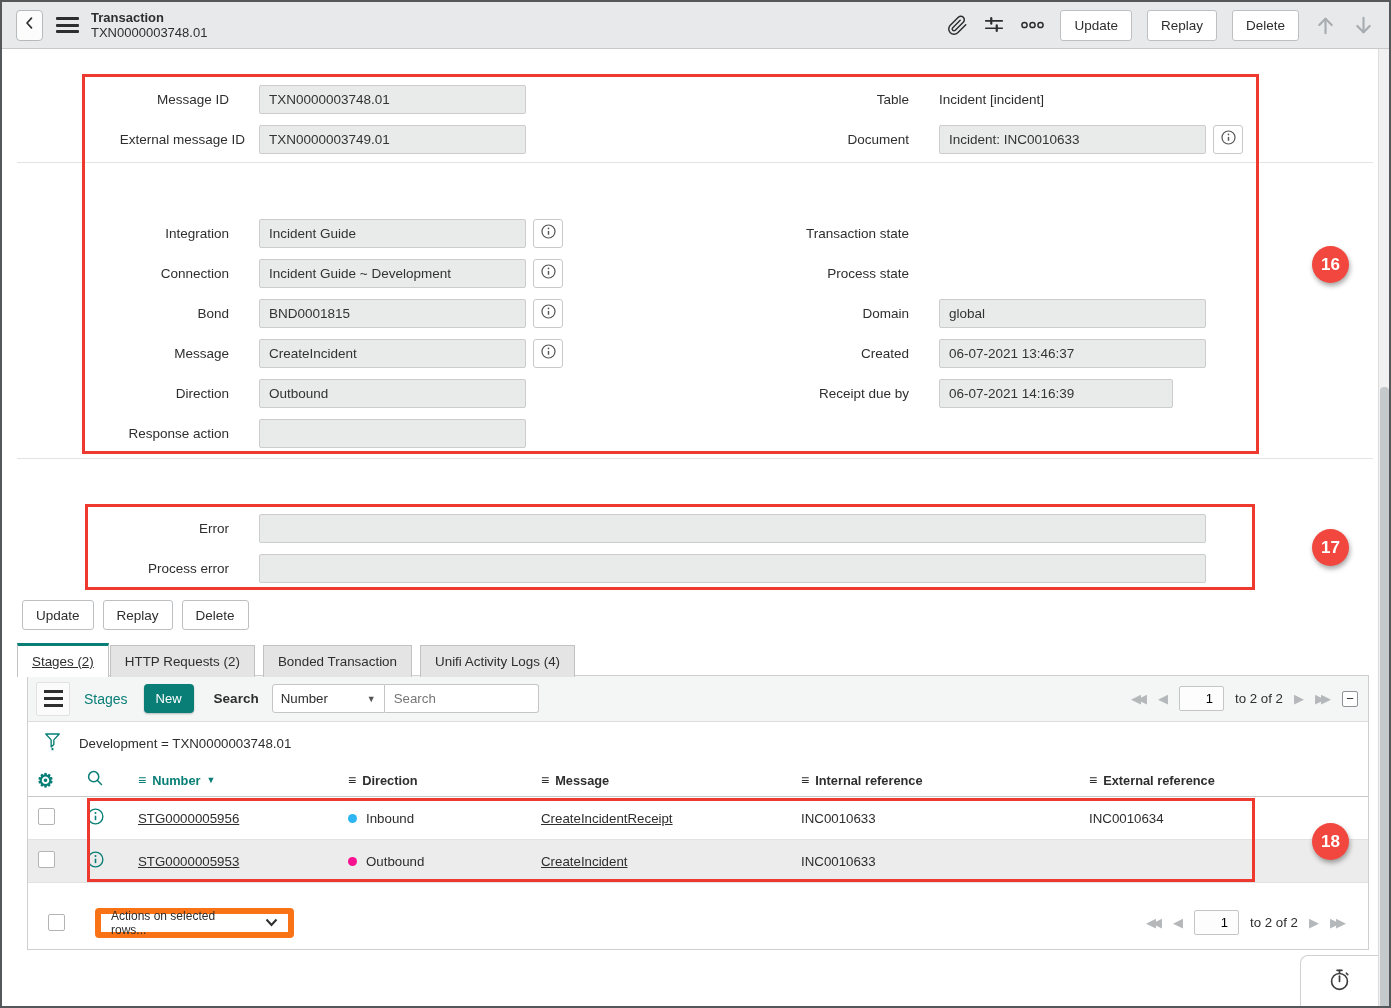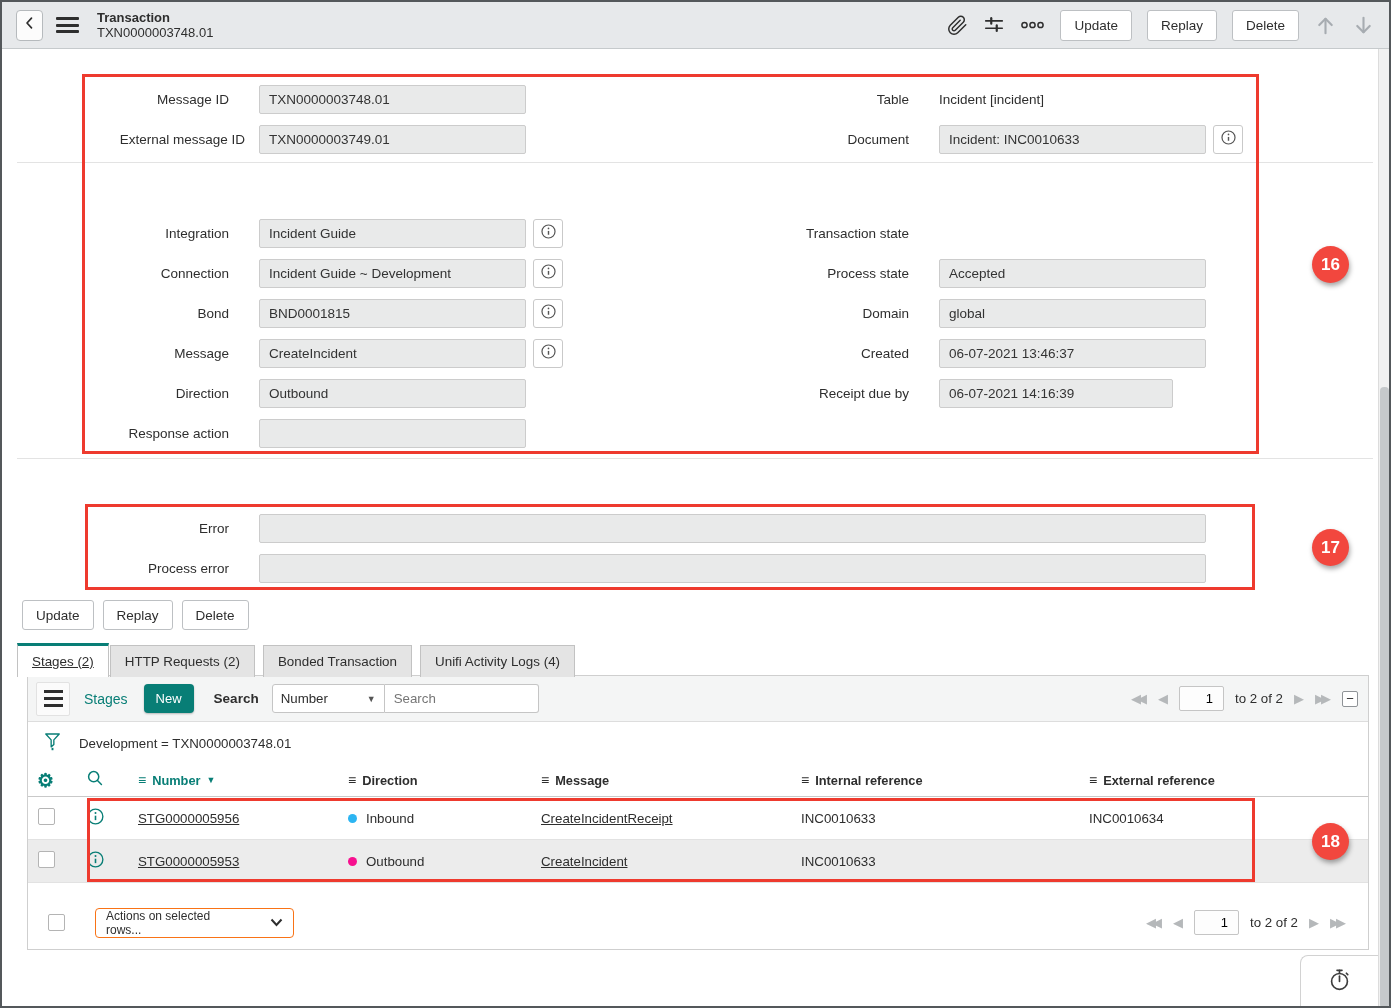--- a/index.html
+++ b/index.html
@@ -5,21 +5,21 @@
   * { margin:0; padding:0; box-sizing:border-box; }
   html,body { background:#fff; }
   body { width:1391px; height:1008px; font-family:"Liberation Sans",sans-serif; color:#2e2e2e; }
   #screen { position:relative; width:1391px; height:1008px; background:#fff; border:2px solid #54585b; overflow:hidden; }
 
   
   .hdr { position:absolute; top:0; left:0; right:0; height:47px; background:#e7e9eb; border-bottom:1px solid #c6cacc; display:flex; align-items:center; padding:0 14px; z-index:3; }
   .back { width:27px; height:31px; background:#fcfcfc; border:1px solid #b6babd; border-radius:4px; display:flex; align-items:center; justify-content:center; cursor:pointer; }
   .ctx { margin-left:13px; cursor:pointer; }
   .ctx i { display:block; width:23px; height:3px; background:#2e2e2e; border-radius:1px; margin:3.5px 0; }
-  .ttl { margin-left:18px; font-size:13px; line-height:15.5px; }
+  .ttl { margin-left:12px; font-size:13px; line-height:15.5px; }
   .ttl .t1 { font-weight:700; }
   .hdr-right { margin-left:auto; display:flex; align-items:center; gap:15px; }
   .hicon { display:flex; align-items:center; justify-content:center; cursor:pointer; }
   .hbtn { height:31px; padding:0 13px; background:#fff; border:1px solid #bdc0c3; border-radius:3px; font-size:13.5px; color:#2e2e2e; display:flex; align-items:center; cursor:pointer; }
 
   
   .lbl { position:absolute; font-size:13.5px; color:#2e2e2e; text-align:right; height:16px; line-height:16px; white-space:nowrap; }
   .inp { position:absolute; height:29px; background:#e9eaea; border:1px solid #cccccc; border-radius:2px; font-size:13.5px; color:#333; line-height:27px; padding:0 9px; overflow:hidden; white-space:nowrap; }
   .inp.wide { width:947px; }
   .ptext { position:absolute; font-size:13.5px; line-height:16px; }
@@ -59,21 +59,21 @@
   .sorticon { font-size:9px; color:#087e76; }
   .lrow { height:43px; border-bottom:1px solid #e2e2e2; font-size:13.3px; }
   .lrow.alt { background:#ececec; }
   .chk { width:17px; height:17px; background:#fff; border:1px solid #b4b4b4; border-radius:2px; margin-left:10px; cursor:pointer; }
   .rowlink { text-decoration:underline; color:#2e2e2e; cursor:pointer; }
   .dot { display:inline-block; width:9px; height:9px; border-radius:50%; margin-right:9px; }
   .dot.in { background:#2cb5f2; }
   .dot.out { background:#f7108f; }
   .dircell { display:flex; align-items:center; }
   .actionrow { position:absolute; left:0; right:0; bottom:0; height:53px; display:flex; align-items:center; padding:0 22px 0 10px; }
-  .actsel { margin-left:30px; width:199px; height:30px; border:1px solid #f97316; border-radius:4px; background:#fff; font-size:12px; display:flex; align-items:center; justify-content:space-between; padding:0 10px; cursor:pointer;gap:45px; }
+  .actsel { margin-left:30px; width:199px; height:30px; border:6px solid #f97316; border-radius:4px; background:#fff; font-size:12px; display:flex; align-items:center; justify-content:space-between; padding:0 10px; cursor:pointer;gap:45px; }
 
   
   .rbox { position:absolute; border:3px solid #ee3a2e; z-index:20; pointer-events:none; }
   .badge { position:absolute; width:37px; height:37px; border-radius:50%; background:#f2473e; color:#fff; font-size:17px; font-weight:700; display:flex; align-items:center; justify-content:center; z-index:21; box-shadow:1px 3px 5px rgba(0,0,0,.35); }
 
   
   .sbar { position:absolute; top:47px; right:0; width:11px; bottom:0; background:#f1f1f1; border-left:1px solid #dcdcdc; z-index:4; }
   .sthumb { position:absolute; top:338px; left:1px; width:9px; height:621px; background:#c6c9cb; border-radius:4px; cursor:pointer; }
   .timerbox { position:absolute; right:11px; bottom:0; width:78px; height:51px; border:1px solid #d2d2d2; border-bottom:none; border-right:none; border-radius:8px 0 0 0; background:#fff; display:flex; align-items:center; justify-content:center; }
 </style>
@@ -201,21 +201,20 @@
 
   <div class="lbl" style="left:15px;top:384px;width:212px">Direction</div>
   <div class="inp" style="left:257px;top:377px;width:267px">Outbound</div>
 
   <div class="lbl" style="left:15px;top:424px;width:212px">Response action</div>
   <div class="inp" style="left:257px;top:417px;width:267px"></div>
 
   <div class="lbl" style="left:690px;top:224px;width:217px">Transaction state</div>
 
   <div class="lbl" style="left:690px;top:264px;width:217px">Process state</div>
-  <div class="inp" style="left:937px;top:257px;width:267px">Accepted</div>
 
   <div class="lbl" style="left:690px;top:304px;width:217px">Domain</div>
   <div class="inp" style="left:937px;top:297px;width:267px">global</div>
 
   <div class="lbl" style="left:690px;top:344px;width:217px">Created</div>
   <div class="inp" style="left:937px;top:337px;width:267px">06-07-2021 13:46:37</div>
 
   <div class="lbl" style="left:690px;top:384px;width:217px">Receipt due by</div>
   <div class="inp" style="left:937px;top:377px;width:234px">06-07-2021 14:16:39</div>
 

